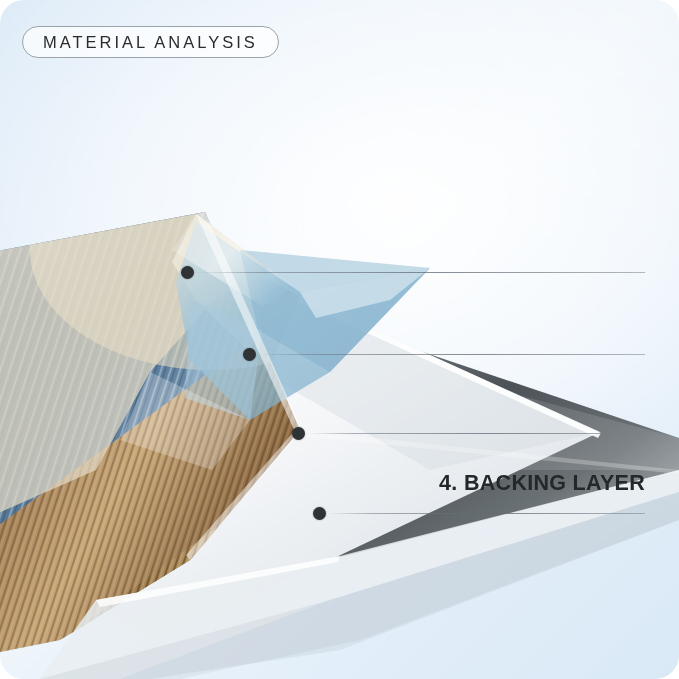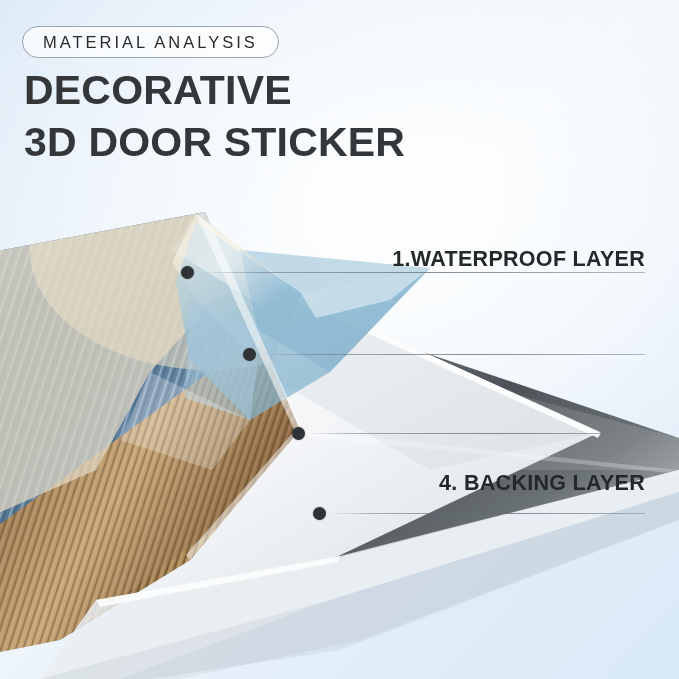--- a/index.html
+++ b/index.html
@@ -9,20 +9,21 @@
     overflow:hidden;
   }
 
   #page {
     position:relative;
     width:679px; height:679px;
     background:
       radial-gradient(ellipse 760px 560px at 58% 30%, rgba(255,255,255,0.95) 0%, rgba(255,255,255,0.55) 34%, rgba(255,255,255,0.0) 66%),
       linear-gradient(135deg, #dceaf7 0%, #e4eff9 26%, #eef5fb 48%, #e2eef9 74%, #d9e9f6 100%);
     overflow:hidden;
+    border-radius:24px;
   }
 
   
   .badge {
     position:absolute; left:22px; top:26px;
     height:32px; padding:0 20px;
     border:1.4px solid #9aa4ad;
     border-radius:18px;
     background:rgba(255,255,255,0.70);
     display:flex; align-items:center;
@@ -247,29 +248,22 @@
 
     <path d="M 40,679 L 330,600 L 679,492 L 679,520 L 340,650 L 150,679 Z" fill="#8e9aa5" opacity="0.14"></path>
 
     <path d="M 300,430 L 679,470 L 679,474 L 300,436 Z" fill="#ffffff" opacity="0.25"></path>
   </svg>
 
   <div class="badge">
     <span>MATERIAL ANALYSIS</span>
   </div>
 
-  <div class="title-block">
-    <span class="title-line">DECORATIVE</span>
-    <span class="title-line">3D DOOR STICKER</span>
-  </div>
-
-
-  <div class="callout" style="top:236px; width:290px;">
-    <span class="lbl">1.WATERPROOF LAYER</span>
-  </div>
+
+
   <div class="rule" style="left:196px; top:272px; width:449px;"></div>
   <div class="dot" style="left:181px; top:266px;"></div>
 
   <div class="rule" style="left:258px; top:354px; width:387px;"></div>
   <div class="dot" style="left:243px; top:348px;"></div>
 
   <div class="rule" style="left:307px; top:433px; width:338px;"></div>
   <div class="dot" style="left:292px; top:427px;"></div>
 
   <div class="callout" style="top:460px; width:290px;">

